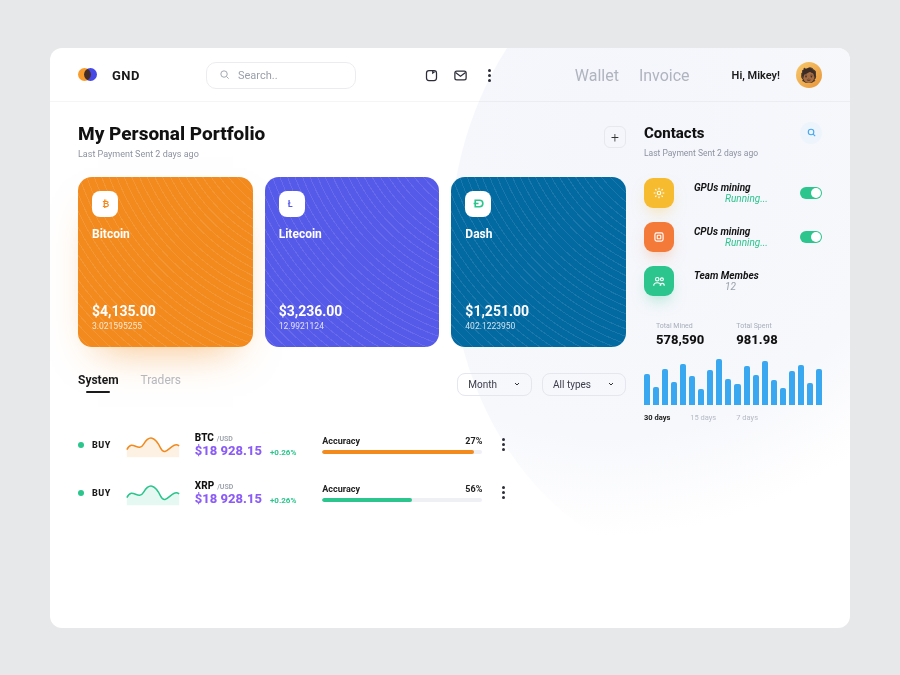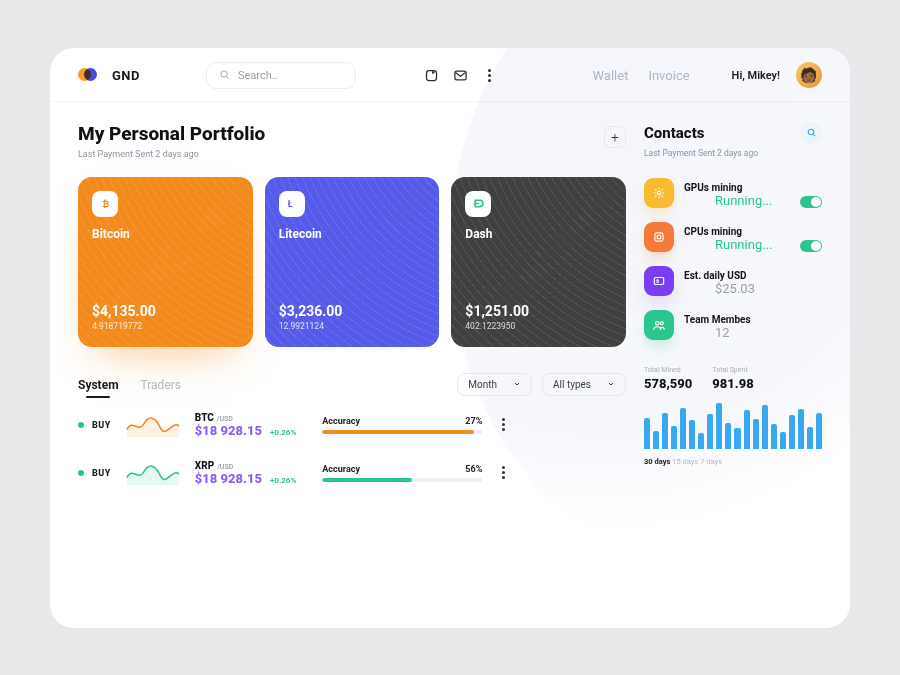--- a/index.html
+++ b/index.html
@@ -5,21 +5,21 @@
   * { box-sizing: border-box; margin: 0; padding: 0; }
   body {
     font-family: -apple-system, BlinkMacSystemFont, "Segoe UI", Roboto, Helvetica, Arial, sans-serif;
     background: #e7e8ea;
     width: 900px; height: 675px; overflow: hidden;
     display: flex; align-items: center; justify-content: center;
   }
   .app {
     width: 800px; height: 580px;
     background: #fff;
-    border-radius: 24px;
+    border-radius: 12px;
     overflow: hidden;
     position: relative;
   }
   .app::before{
     content:""; position:absolute; right:-120px; top:-120px;
     width:520px;height:640px;border-radius:50%;
     background: radial-gradient(circle at 30% 30%, #f4f6fb 0%, #f7f8fc 55%, rgba(247,248,252,0) 72%);
     z-index:0;
   }
   .header {
@@ -35,21 +35,21 @@
   .brand{font-weight:700;font-size:13px;letter-spacing:.5px;color:#1a1a1a;margin-right:50px;}
   .search{
     display:flex;align-items:flex-start;gap:8px;
     background:#fff;border:1px solid #ececf0;border-radius:10px;
     padding:6px 12px;width:150px;color:#9aa0aa;font-size:11px;
   }
   .search svg{width:11px;height:11px;stroke:#9aa0aa;}
   .spacer{flex:1;}
   .hicons{display:flex;gap:14px;align-items:center;margin-left:10px;}
   .hicons .hicon{width:15px;height:15px;display:flex;align-items:center;justify-content:center;color:#2d2d3a;}
-  .nav{display:flex;gap:20px;font-size:13px;color:#b0b4bf;}
+  .nav{display:flex;gap:20px;font-size:16px;color:#b0b4bf;}
   .greet{font-size:11px;font-weight:600;color:#1a1a1a;margin-left:26px;}
   .avatar{width:26px;height:26px;border-radius:50%;background:linear-gradient(135deg,#f7c96b,#e8953a);display:flex;align-items:center;justify-content:center;font-size:14px;}
   .body{position:relative;z-index:1;display:flex;gap:18px;padding:20px 28px 0 28px;height:calc(100% - 54px);}
   .main{flex:1;display:flex;flex-direction:column;min-width:0;}
   .pagehead{display:flex;align-items:flex-start;justify-content:space-between;margin-bottom:18px;}
   .pagehead h1{font-size:19px;font-weight:800;color:#111;margin-bottom:4px;}
   .pagehead .sub{font-size:9px;color:#8d92a0;}
   .addbtn{width:22px;height:22px;border:1px solid #e7e8ee;border-radius:6px;display:flex;align-items:center;justify-content:center;font-size:14px;color:#333;font-weight:300;cursor:pointer;margin-top:4px;}
   .cards{display:flex;gap:12px;margin-bottom:26px;}
   .card{
@@ -60,22 +60,22 @@
   .card .stripes{position:absolute;inset:-40px;pointer-events:none;opacity:.10;
     background:repeating-radial-gradient(circle at 120% -20%, transparent 0 6px, #fff 6px 7px);
   }
   .card .cicon{width:26px;height:26px;border-radius:8px;background:#fff;display:flex;align-items:center;justify-content:center;margin-bottom:10px;position:relative;z-index:1;}
   .card .cname{font-size:12px;font-weight:700;margin-bottom:auto;position:relative;z-index:1;}
   .card .cval{font-size:14px;font-weight:700;position:relative;z-index:1;}
   .card .cqty{font-size:8.5px;opacity:.8;margin-top:2px;position:relative;z-index:1;}
   .c-orange{background:#f28a1e;box-shadow:0 20px 40px -20px rgba(242,138,30,.6);}
   .c-indigo{background:#565ae8;}
   .c-blue{background:#37b6ef;}
-  .c-green{background:#404040;}
-  .tabs-row{display:flex;align-items:flex-end;gap:22px;margin-bottom:16px;}
+  .c-green{background:#0369a1;}
+  .tabs-row{display:flex;align-items:flex-start;gap:22px;margin-bottom:36px;}
   .tabs{display:flex;gap:22px;font-size:12px;}
   .tab{color:#b5b9c4;cursor:pointer;padding-bottom:4px;}
   .tab.active{color:#1a1a1a;font-weight:700;position:relative;}
   .tab.active::after{content:"";position:absolute;left:20%;right:20%;bottom:-2px;height:2px;background:#1a1a1a;border-radius:1px;}
   .filters{margin-left:auto;display:flex;gap:10px;}
   .select{border:1px solid #e5e6ee;border-radius:8px;padding:5px 10px;font-size:10px;color:#3b3d4a;display:flex;align-items:center;gap:16px;cursor:pointer;min-width:72px;justify-content:space-between;}
   .select svg{width:8px;height:8px;}
   .rows{display:flex;flex-direction:column;gap:22px;}
   .row{display:flex;align-items:center;gap:14px;}
   .buy{display:flex;align-items:center;gap:8px;font-size:9px;font-weight:800;color:#1a1a1a;letter-spacing:.5px;}
@@ -93,40 +93,40 @@
   .dots{width:14px;display:flex;flex-direction:column;gap:2px;align-items:center;cursor:pointer;}
   .dots span{width:3px;height:3px;border-radius:50%;background:#2e2e3a;}
 
   .sidebar{width:178px;flex-shrink:0;display:flex;flex-direction:column;}
   .sidehead{display:flex;align-items:center;justify-content:space-between;margin-bottom:4px;}
   .sidehead h2{font-size:15px;font-weight:800;color:#111;}
   .sidehead .sbtn{width:22px;height:22px;border-radius:50%;background:#eef4fb;display:flex;align-items:center;justify-content:center;cursor:pointer;}
   .sidehead .sbtn svg{width:11px;height:11px;stroke:#4aa9f0;}
   .sidesub{font-size:8.5px;color:#8d92a0;margin-bottom:20px;}
   .contacts{display:flex;flex-direction:column;gap:14px;}
-  .crow{display:flex;align-items:flex-end;gap:10px;}
+  .crow{display:flex;align-items:center;gap:20px;font-style:italic;}
   .cbox{width:30px;height:30px;border-radius:9px;display:flex;align-items:center;justify-content:center;color:#fff;flex-shrink:0;}
   .cbox svg{width:14px;height:14px;stroke:#fff;fill:none;stroke-width:2;}
   .cbox.yellow{background:#f7bb2f;box-shadow:0 8px 16px -6px rgba(247,187,47,.5);}
   .cbox.orange{background:#f47a3a;box-shadow:0 8px 16px -6px rgba(244,122,58,.5);}
   .cbox.purple{background:#7a3df2;box-shadow:0 10px 22px -8px rgba(122,61,242,.55);}
   .cbox.green{background:#2bc58d;box-shadow:0 8px 16px -6px rgba(43,197,141,.5);}
   .cinfo{display:flex;flex-direction:column;}
   .cinfo .title{font-size:10px;font-weight:700;color:#141414;}
-  .cinfo .sub{font-size:13px;color:#2bc58d;padding-left:31px;}
+  .cinfo .sub{font-size:10px;color:#2bc58d;padding-left:31px;}
   .cinfo .sub.gray{color:#9aa0aa;}
   .toggle{margin-left:auto;width:22px;height:12px;border-radius:7px;background:#2bc58d;position:relative;cursor:pointer;}
   .toggle::after{content:"";position:absolute;right:1px;top:1px;width:10px;height:10px;border-radius:50%;background:#fff;}
   .stats{margin-top:26px;display:flex;gap:20px;}
-  .stat{display:flex;flex-direction:column;}
+  .stat{display:flex;flex-direction:column;margin-left:12px;}
   .stat .lbl{font-size:7px;color:#a8adba;margin-bottom:2px;}
   .stat .val{font-size:13px;font-weight:800;color:#111;}
   .bars{display:flex;align-items:flex-end;gap:3px;height:46px;margin-top:12px;}
   .bars span{flex:1;background:#3aa8f0;border-radius:2px 2px 0 0;}
-  .ranges{display:flex;gap:2px;font-size:7.5px;color:#b6bac5;margin-top:8px;}
+  .ranges{display:flex;gap:20px;font-size:7.5px;color:#b6bac5;margin-top:8px;}
   .ranges .active{color:#1a1a1a;font-weight:700;}
 </style>
 </head>
 <body>
 
 <div class="app">
 
   <div class="header">
     <div class="logo-dot">
         <span class="a"></span>
@@ -181,21 +181,21 @@
       <div class="cards" id="cards">
           <div class="card c-orange">
     <div class="stripes"></div>
     <div class="cicon">
               <svg width="13" height="13" viewBox="0 0 24 24">
                 <text x="6" y="18" font-size="16" font-weight="bold" fill="#f28a1e">₿</text>
               </svg>
             </div>
     <div class="cname">Bitcoin</div>
     <div class="cval">$4,135.00</div>
-    <div class="cqty">4.918719772</div>
+    <div class="cqty">3.021595255</div>
           </div>
           <div class="card c-indigo">
     <div class="stripes"></div>
     <div class="cicon">
               <svg width="13" height="13" viewBox="0 0 24 24">
                 <text x="5" y="18" font-size="16" font-weight="bold" fill="#565ae8">Ł</text>
               </svg>
             </div>
     <div class="cname">Litecoin</div>
     <div class="cval">$3,236.00</div>
@@ -329,33 +329,20 @@
                 <rect x="5" y="5" width="14" height="14" rx="3"></rect>
                 <rect x="9" y="9" width="6" height="6" rx="1"></rect>
               </svg>
             </div>
     <div class="cinfo">
       <div class="title">CPUs mining</div>
       <div class="sub ">Running...</div>
     </div>
     <div class="toggle"></div>
           </div>
-          <div class="crow">
-    <div class="cbox purple">
-              <svg viewBox="0 0 24 24">
-                <rect x="4" y="6" width="16" height="12" rx="2"></rect>
-                <path d="M8 12h4"></path>
-                <text x="7" y="16" font-size="9" fill="#fff" stroke="none">$</text>
-              </svg>
-            </div>
-    <div class="cinfo">
-      <div class="title">Est. daily USD</div>
-      <div class="sub gray">$25.03</div>
-    </div>
-    </div>
           <div class="crow">
     <div class="cbox green">
               <svg viewBox="0 0 24 24">
                 <circle cx="9" cy="9" r="3"></circle>
                 <circle cx="17" cy="9" r="2.5"></circle>
                 <path d="M3 20c0-3 3-5 6-5s6 2 6 5M14 20c0-2.5 2-4 4-4s3 1.5 3 4"></path>
               </svg>
             </div>
     <div class="cinfo">
       <div class="title">Team Membes</div>

